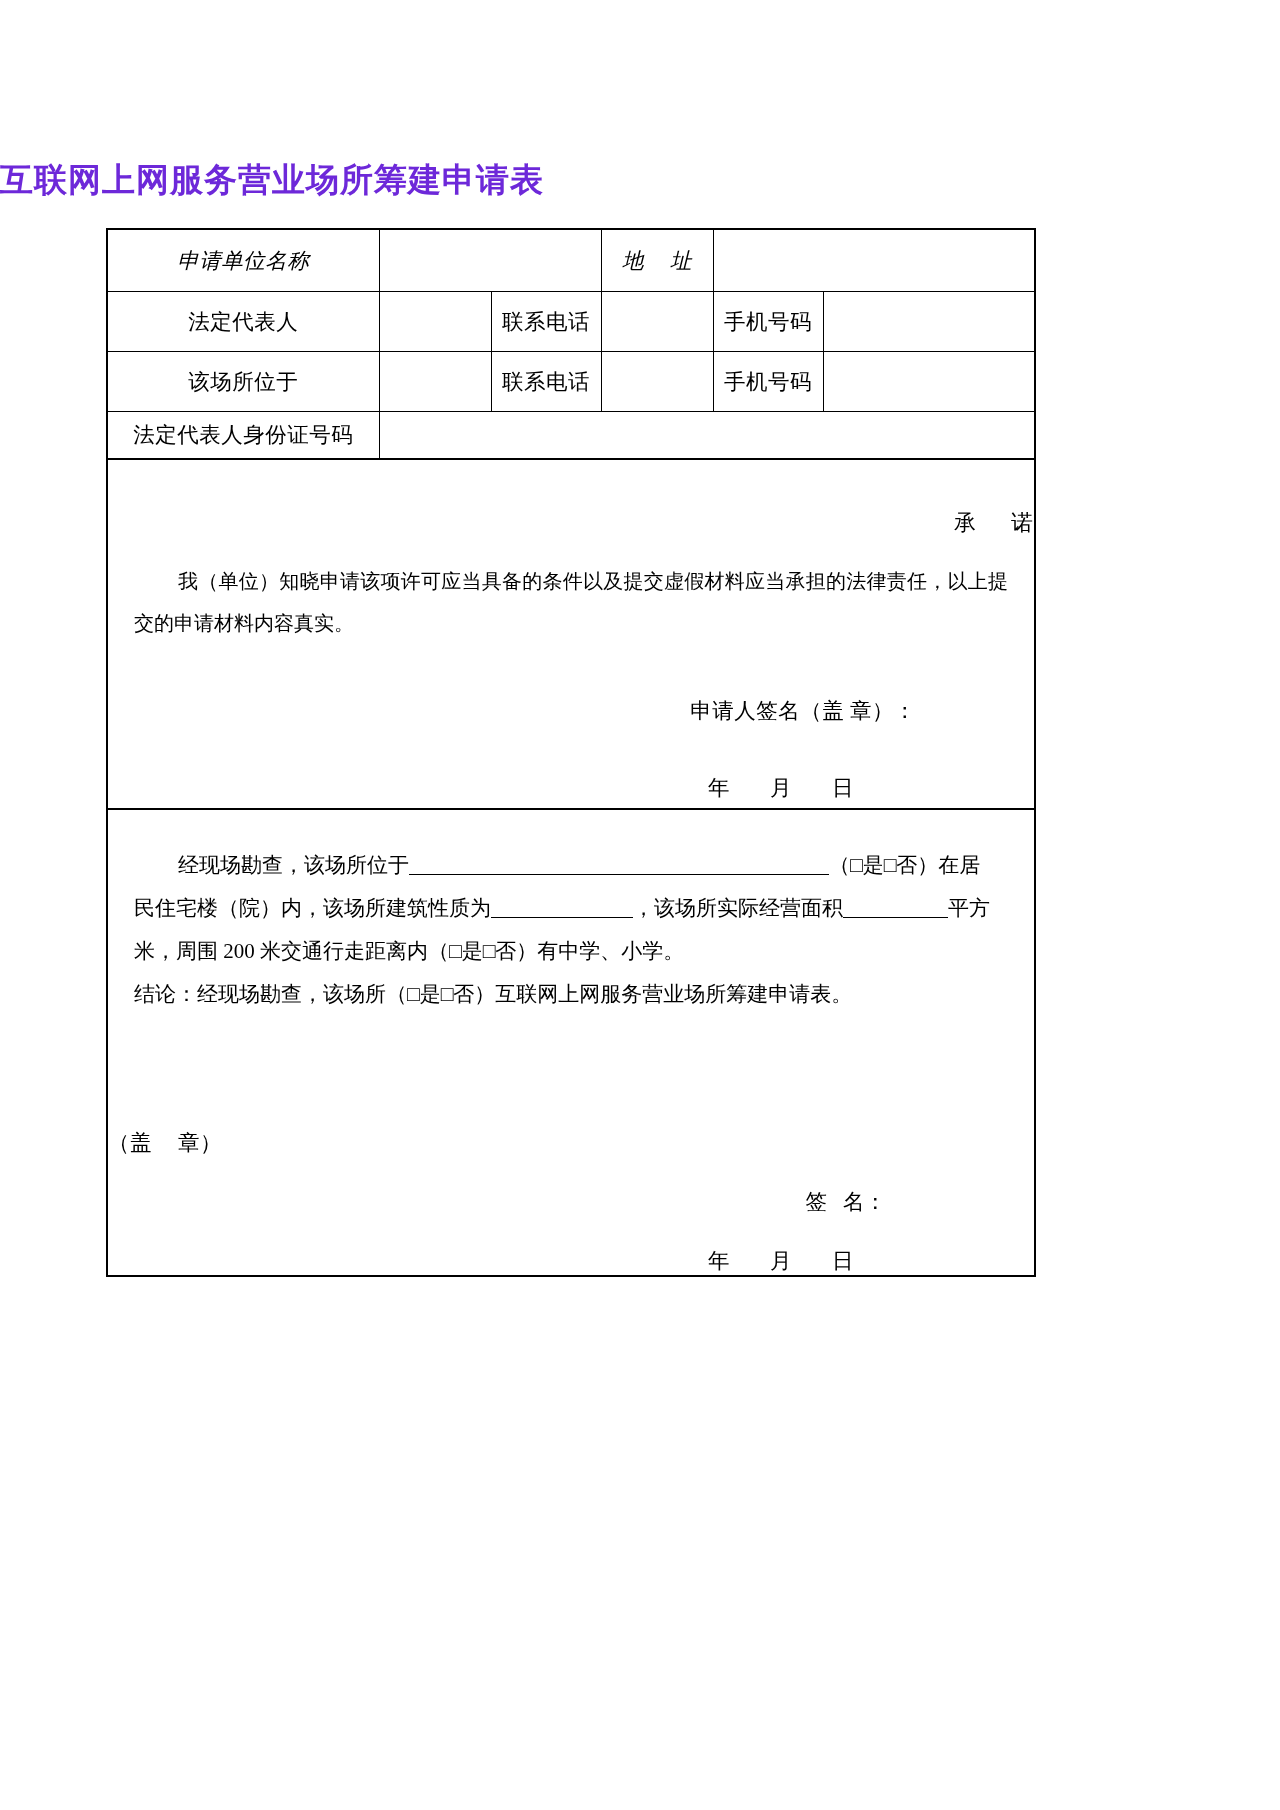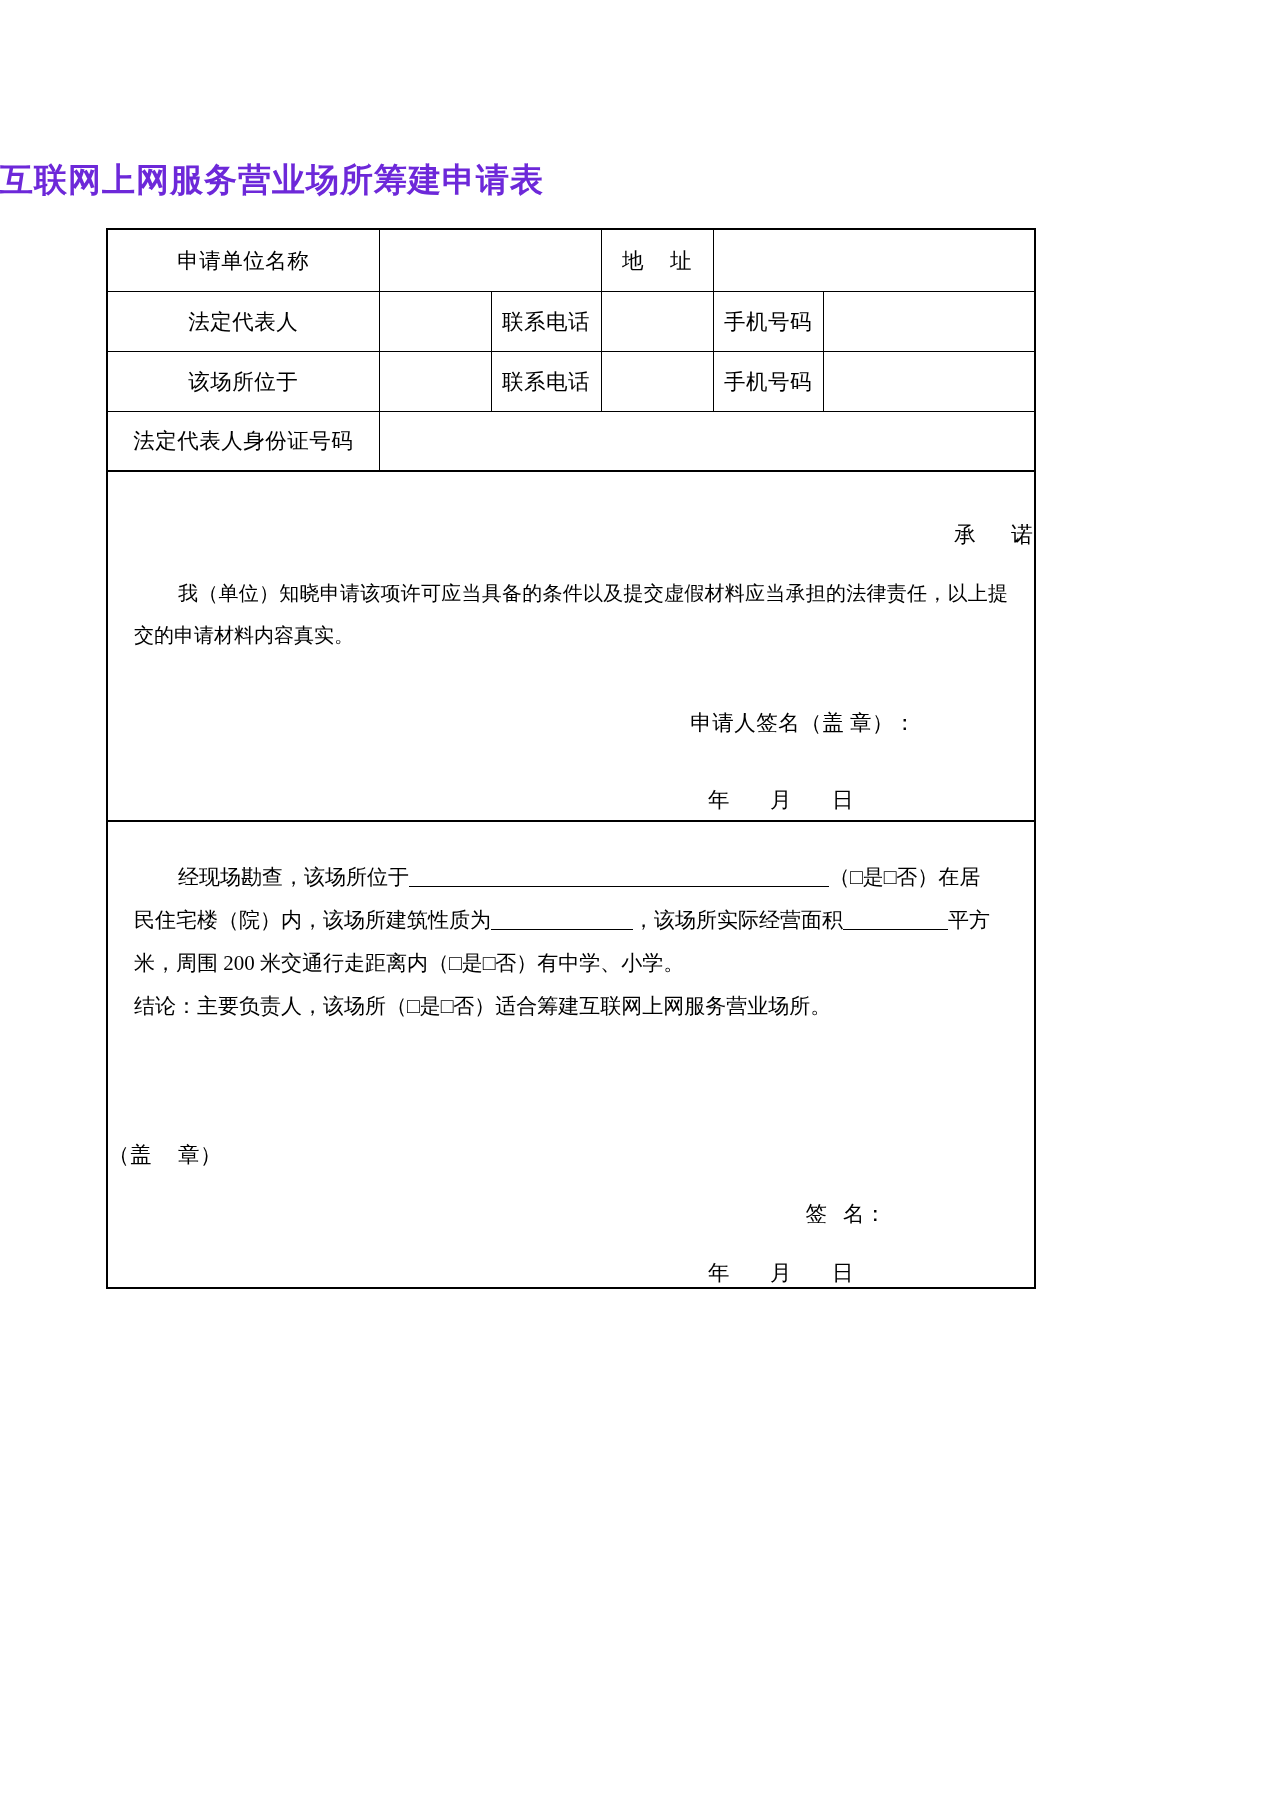--- a/index.html
+++ b/index.html
@@ -63,23 +63,23 @@
   .lbl {
     font-size: 21.5px;
     letter-spacing: 0.5px;
   }
   .lbl-wide {
     font-size: 21.5px;
     letter-spacing: 0.5px;
   }
   .gap { display: inline-block; width: 26px; }
 
-  .row-h1 { height: 62px; }
+  .row-h1 { height: 62px; font-style: italic; }
   .row-h2 { height: 60px; }
-  .row-id { height: 60px; }
+  .row-id { height: 48px; }
 
   
   .idcells {
     display: flex;
     width: 100%;
     height: 100%;
   }
   .idcell {
     flex: 1 1 0;
     border-left: 1.3px solid #000;
@@ -286,21 +286,21 @@
       <tr>
         <td colspan="6" class="survey-cell">
           <div class="survey-body">
             <div class="survey-p1">
               <span>经现场勘查，该场所位于</span><span class="ul-long"></span><span>（□是□否）在居</span>
             </div>
             <div>
               <span>民住宅楼（院）内，该场所建筑性质为</span><span class="ul-mid"></span><span>，</span><span>该场所实际经营面积</span><span class="ul-short"></span><span>平方</span>
             </div>
             <div>米，周围 200 米交通行走距离内（□是□否）有中学、小学。</div>
-            <div>结论：主要负责人，该场所（□是□否）适合筹建互联网上网服务营业场所。</div>
+            <div>结论：经现场勘查，该场所（□是□否）互联网上网服务营业场所筹建申请表。</div>
           </div>
 
           <div class="seal-line">
             <span>（盖</span><span class="gap3"></span><span>章）</span>
           </div>
           <div class="signname-line">
             <span>签</span><span class="gap3"></span><span>名：</span>
           </div>
           <div class="date-line2">
             <span class="d">年</span><span class="d">月</span><span class="d">日</span>

